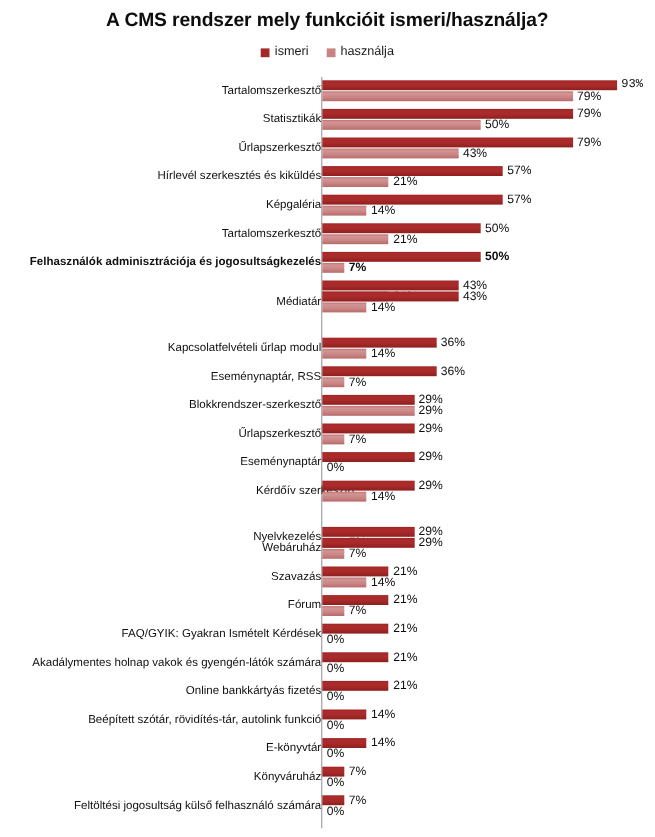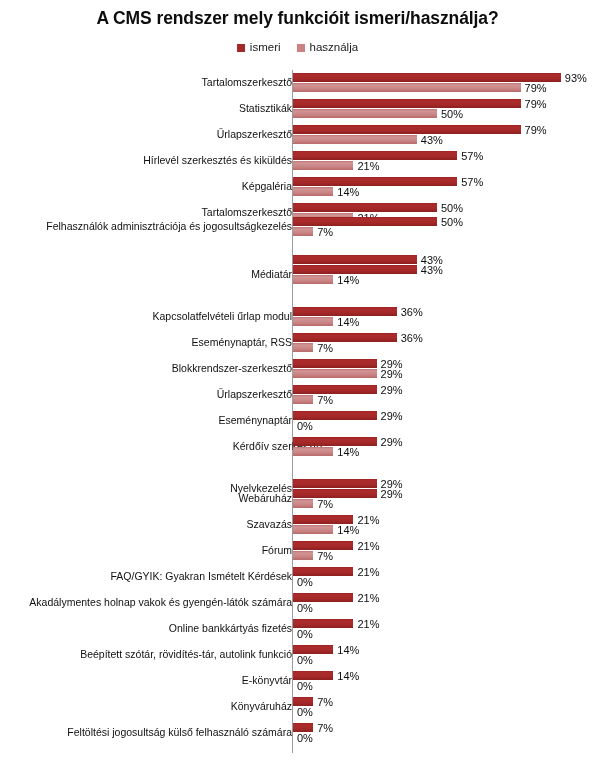--- a/index.html
+++ b/index.html
@@ -164,21 +164,21 @@
   </div>
 
   <div class="plot">
     <div class="value-axis"></div>
     <div id="rows">
         <div class="row" style="top: 0px;">
           <div class="cat-label">Tartalomszerkesztő</div>
           <div class="bars">
             <div class="bar-track t0">
               <div class="bar s0" style="width: 267.84px;"></div>
-              <span class="bar-value" style="left: 271.84px;">93%</span>
+              <span class="bar-value" style="left: 271.84px; font-family: Liberation Mono, monospace;">93%</span>
             </div>
             <div class="bar-track t1">
               <div class="bar s1" style="width: 227.52px;"></div>
               <span class="bar-value" style="left: 231.52px;">79%</span>
             </div>
           </div>
         </div>
         <div class="row" style="top: 26px;">
           <div class="cat-label">Statisztikák</div>
           <div class="bars">
@@ -237,21 +237,21 @@
             <div class="bar-track t0">
               <div class="bar s0" style="width: 144px;"></div>
               <span class="bar-value" style="left: 148px;">50%</span>
             </div>
             <div class="bar-track t1">
               <div class="bar s1" style="width: 60.48px;"></div>
               <span class="bar-value" style="left: 64.48px;">21%</span>
             </div>
           </div>
         </div>
-        <div class="row" style="top: 144px;">
+        <div class="row" style="top: 156px; font-weight: bold;">
           <div class="cat-label">Felhasználók adminisztrációja és jogosultságkezelés</div>
           <div class="bars">
             <div class="bar-track t0">
               <div class="bar s0" style="width: 144px;"></div>
               <span class="bar-value" style="left: 148px;">50%</span>
             </div>
             <div class="bar-track t1">
               <div class="bar s1" style="width: 20.16px;"></div>
               <span class="bar-value" style="left: 24.16px;">7%</span>
             </div>

